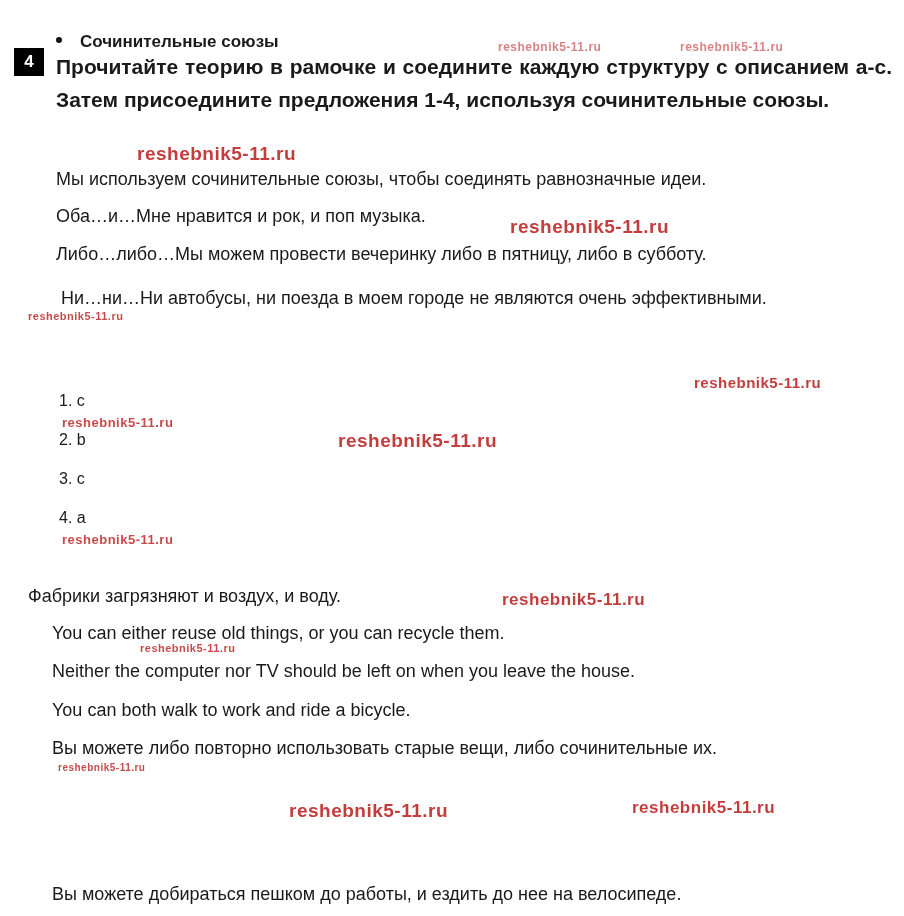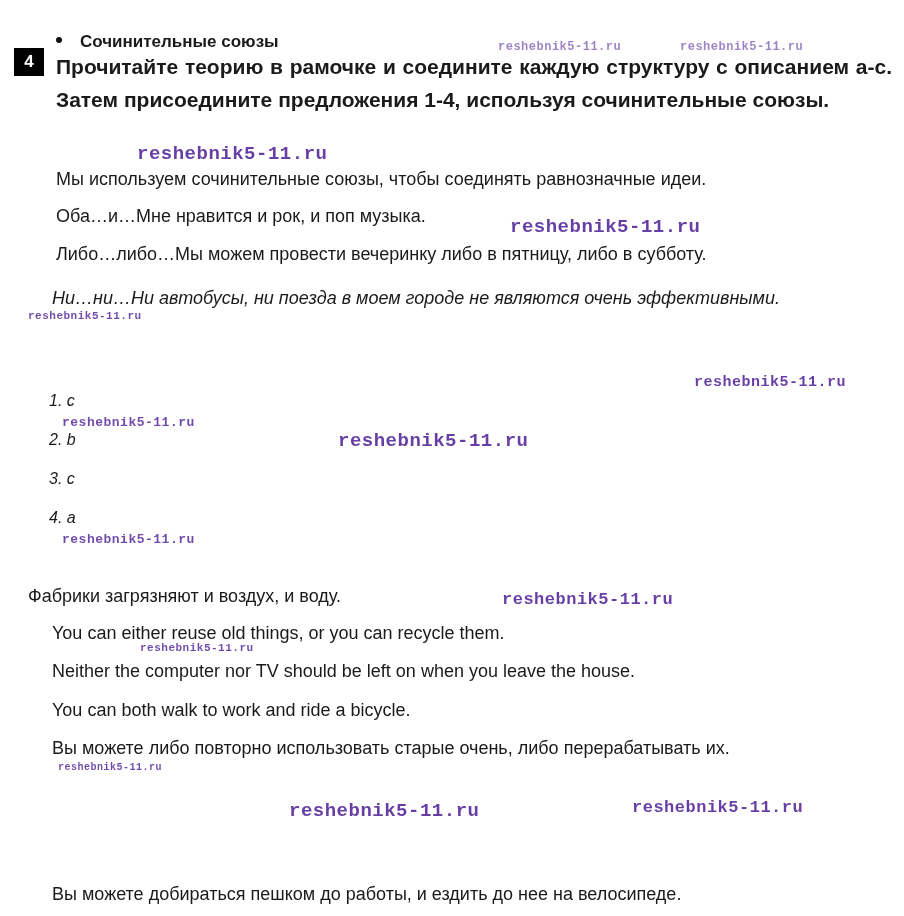--- a/index.html
+++ b/index.html
@@ -77,47 +77,46 @@
   
   .para {
     position: absolute;
     font-size: 18px;
     line-height: 22px;
     text-align: justify;
   }
   .p-theory   { left: 56px; top: 168px; width: 818px; }
   .p-both     { left: 56px; top: 205px; width: 818px; }
   .p-either   { left: 56px; top: 243px; width: 818px; }
-  .p-neither  { left: 52px; top: 282px; width: 836px; line-height: 32px; font-style: italic; }
+  .p-neither  { left: 61px; top: 282px; width: 836px; line-height: 32px; }
 
   
   .answers {
     position: absolute;
-    left: 49px;
+    left: 59px;
     top: 392px;
     font-size: 16px;
-    font-style: italic;
   }
   .answers div { margin-bottom: 21px; }
 
   
   .s1 { left: 28px; top: 585px; width: 840px; }
   .s2 { left: 52px; top: 622px; width: 840px; }
   .s3 { left: 52px; top: 660px; width: 840px; }
   .s4 { left: 52px; top: 699px; width: 840px; }
   .s5 { left: 52px; top: 737px; width: 844px; }
   .s6 { left: 52px; top: 775px; width: 844px; }
   .s8 { left: 52px; top: 851px; width: 844px; margin-top: 32px; }
 
   
   .wm {
     position: absolute;
-    font-family: Liberation Mono, monospace;
+    font-family: Liberation Sans, sans-serif;
     font-weight: bold;
-    color: #4c1d95;
+    color: #b91c1c;
     white-space: nowrap;
     pointer-events: none;
     letter-spacing: 0.5px;
   }
 </style>
 </head>
 <body>
 
 <div class="page">
 
@@ -139,21 +138,21 @@
     <div>1. c</div>
     <div>2. b</div>
     <div>3. c</div>
     <div>4. a</div>
   </div>
 
   <div class="para s1">Фабрики загрязняют и воздух, и воду.</div>
   <div class="para s2">You can either reuse old things, or you can recycle them.</div>
   <div class="para s3">Neither the computer nor TV should be left on when you leave the house.</div>
   <div class="para s4">You can both walk to work and ride a bicycle.</div>
-  <div class="para s5">Вы можете либо повторно использовать старые очень, либо перерабатывать их.</div>
+  <div class="para s5">Вы можете либо повторно использовать старые вещи, либо сочинительные их.</div>
   <div class="para s8">Вы можете добираться пешком до работы, и ездить до нее на велосипеде.</div>
 
   <div id="watermark-layer">
       <div class="wm" style="left: 498px; top: 40px; font-size: 12px; opacity: 0.55;">reshebnik5-11.ru</div>
       <div class="wm" style="left: 680px; top: 40px; font-size: 12px; opacity: 0.55;">reshebnik5-11.ru</div>
       <div class="wm" style="left: 137px; top: 143px; font-size: 19px; opacity: 0.85;">reshebnik5-11.ru</div>
       <div class="wm" style="left: 510px; top: 216px; font-size: 19px; opacity: 0.85;">reshebnik5-11.ru</div>
       <div class="wm" style="left: 28px; top: 310px; font-size: 11px; opacity: 0.8;">reshebnik5-11.ru</div>
       <div class="wm" style="left: 694px; top: 374px; font-size: 15px; opacity: 0.85;">reshebnik5-11.ru</div>
       <div class="wm" style="left: 62px; top: 415px; font-size: 13px; opacity: 0.8;">reshebnik5-11.ru</div>

